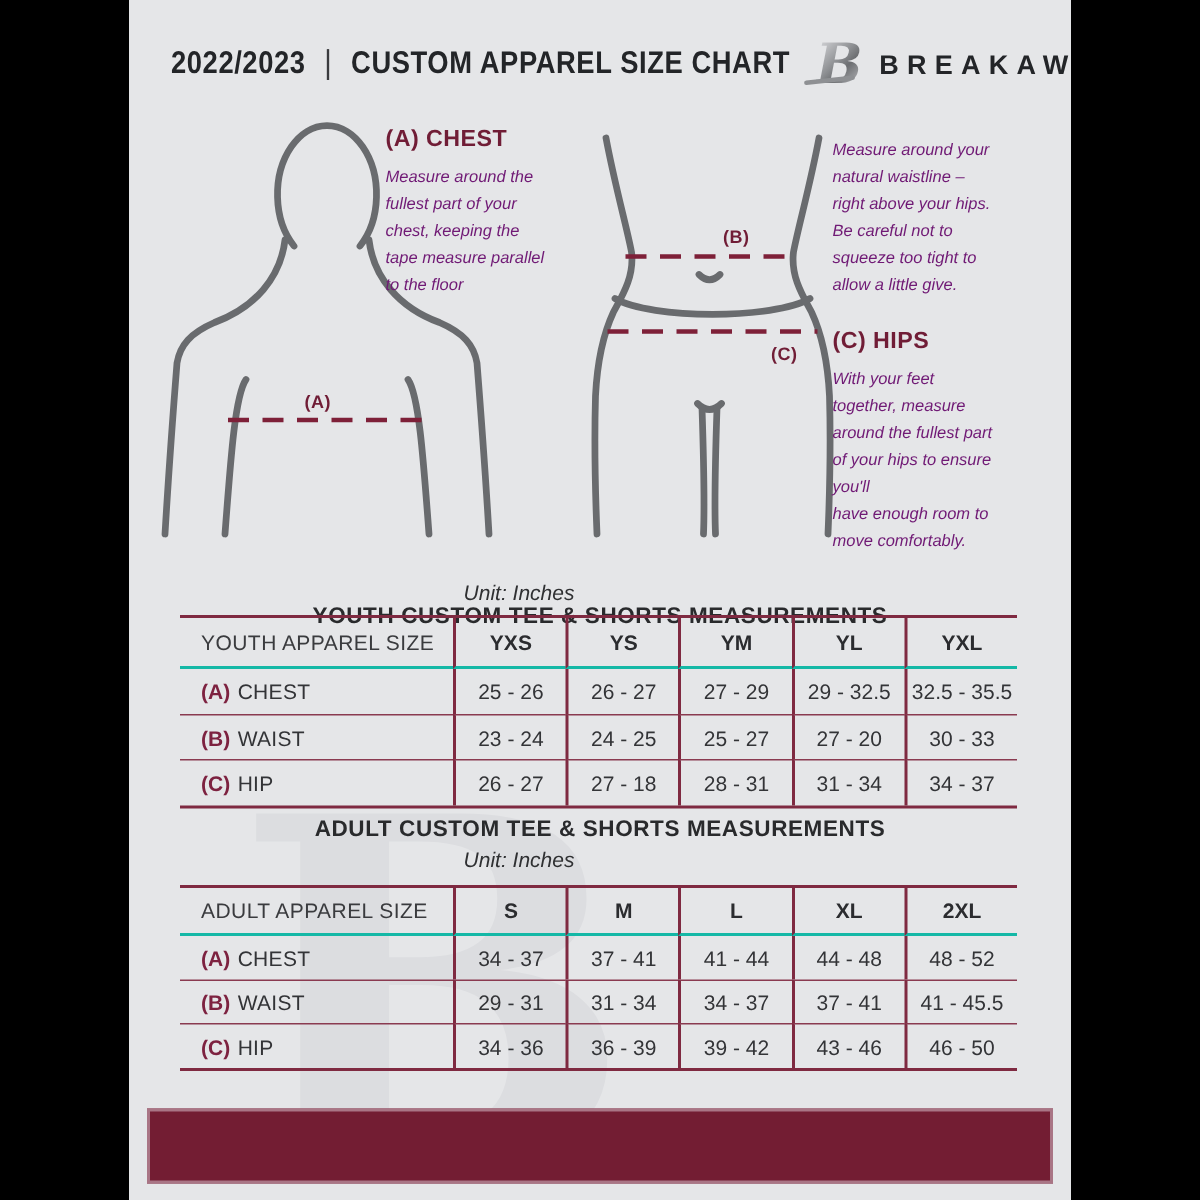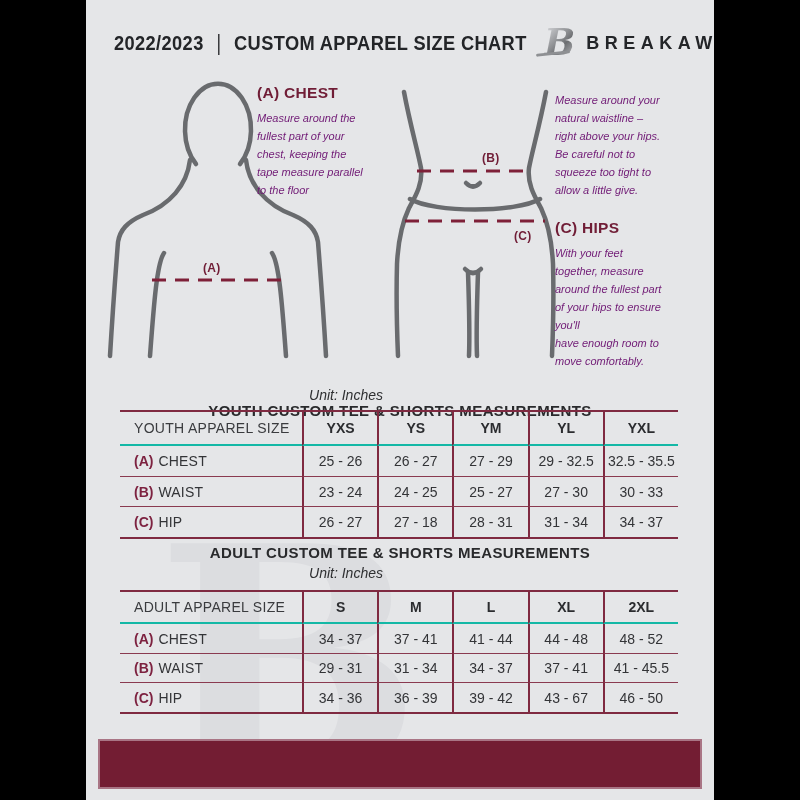--- a/index.html
+++ b/index.html
@@ -158,21 +158,21 @@
       <div class="c vsep">29 - 32.5</div>
       <div class="c vsep">32.5 - 35.5</div>
 
       <div class="c lbl rsep">
           <span class="pfx">(B)</span>
           <span class="rowname">WAIST</span>
         </div>
       <div class="c vsep rsep">23 - 24</div>
       <div class="c vsep rsep">24 - 25</div>
       <div class="c vsep rsep">25 - 27</div>
-      <div class="c vsep rsep">27 - 30</div>
+      <div class="c vsep rsep">27 - 20</div>
       <div class="c vsep rsep">30 - 33</div>
 
       <div class="c lbl rsep">
           <span class="pfx">(C)</span>
           <span class="rowname">HIP</span>
         </div>
       <div class="c vsep rsep">26 - 27</div>
       <div class="c vsep rsep">27 - 18</div>
       <div class="c vsep rsep">28 - 31</div>
       <div class="c vsep rsep">31 - 34</div>
@@ -209,19 +209,19 @@
       <div class="c vsep rsep">37 - 41</div>
       <div class="c vsep rsep">41 - 45.5</div>
 
       <div class="c lbl rsep">
           <span class="pfx">(C)</span>
           <span class="rowname">HIP</span>
         </div>
       <div class="c vsep rsep">34 - 36</div>
       <div class="c vsep rsep">36 - 39</div>
       <div class="c vsep rsep">39 - 42</div>
-      <div class="c vsep rsep">43 - 67</div>
+      <div class="c vsep rsep">43 - 46</div>
       <div class="c vsep rsep">46 - 50</div>
     </div>
 
     <div class="footer-bar"></div>
   </div>
 </div>
 
 </body></html>

